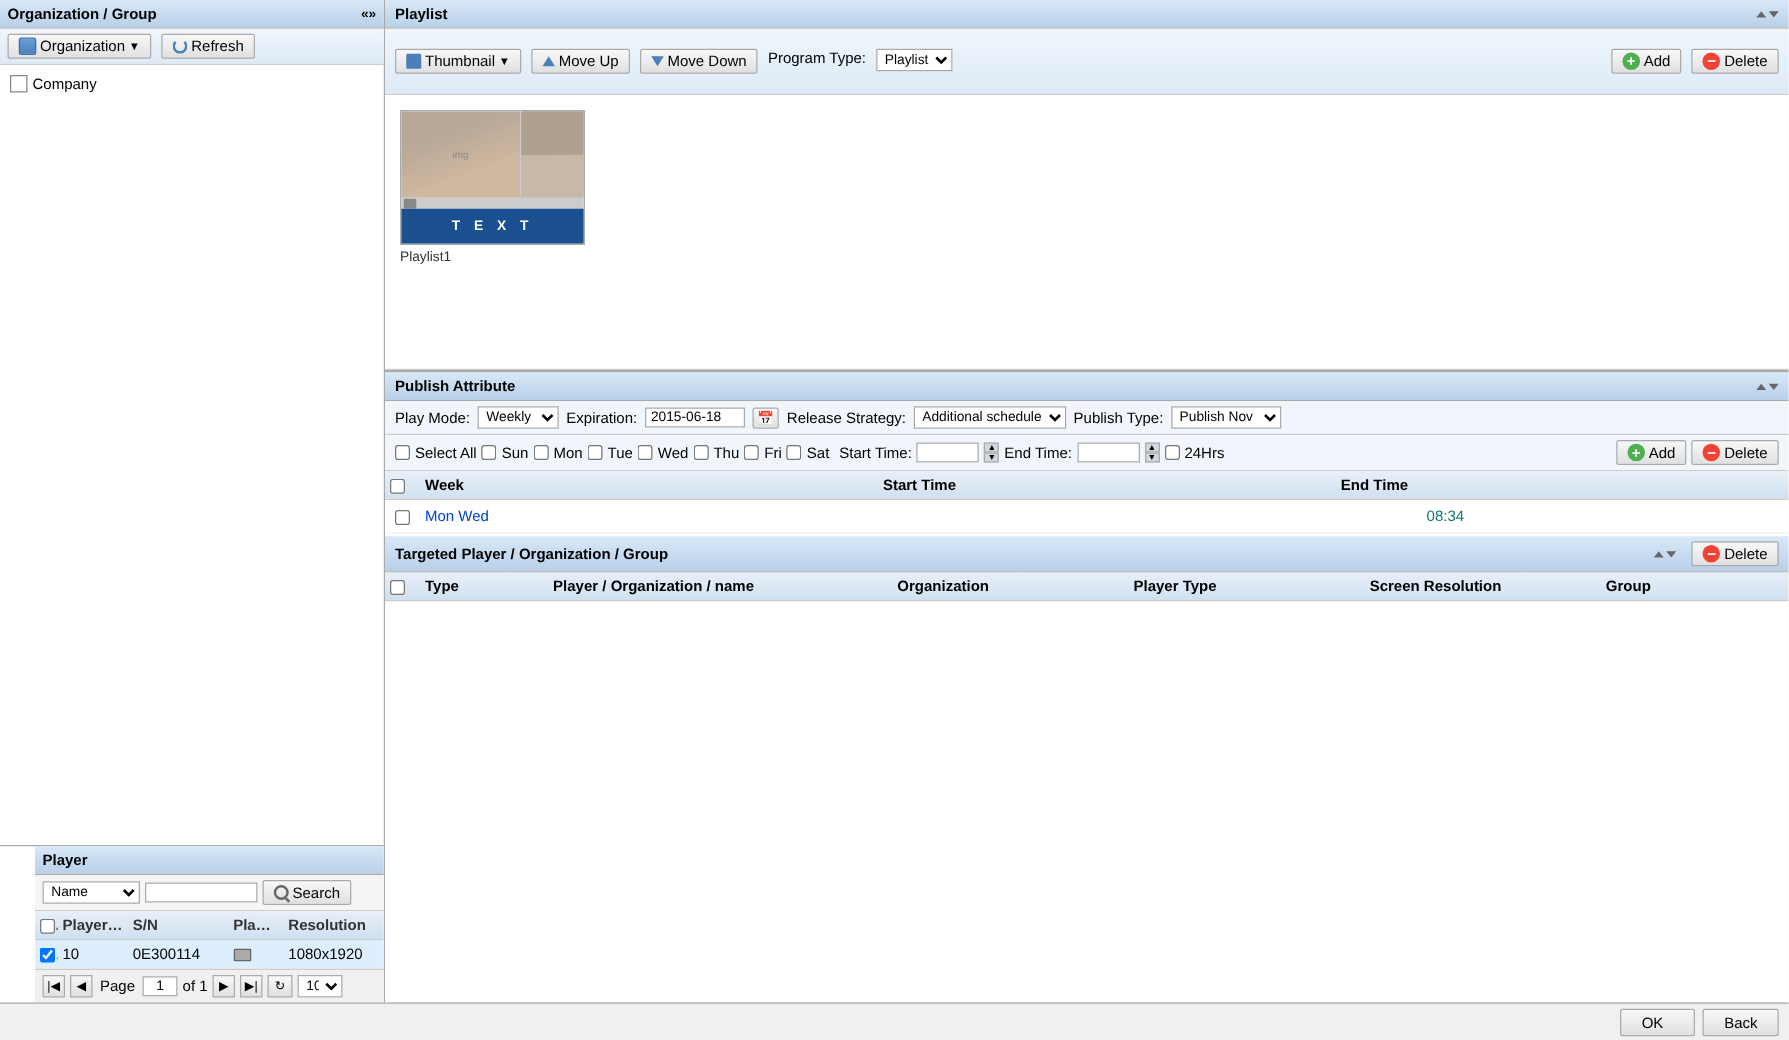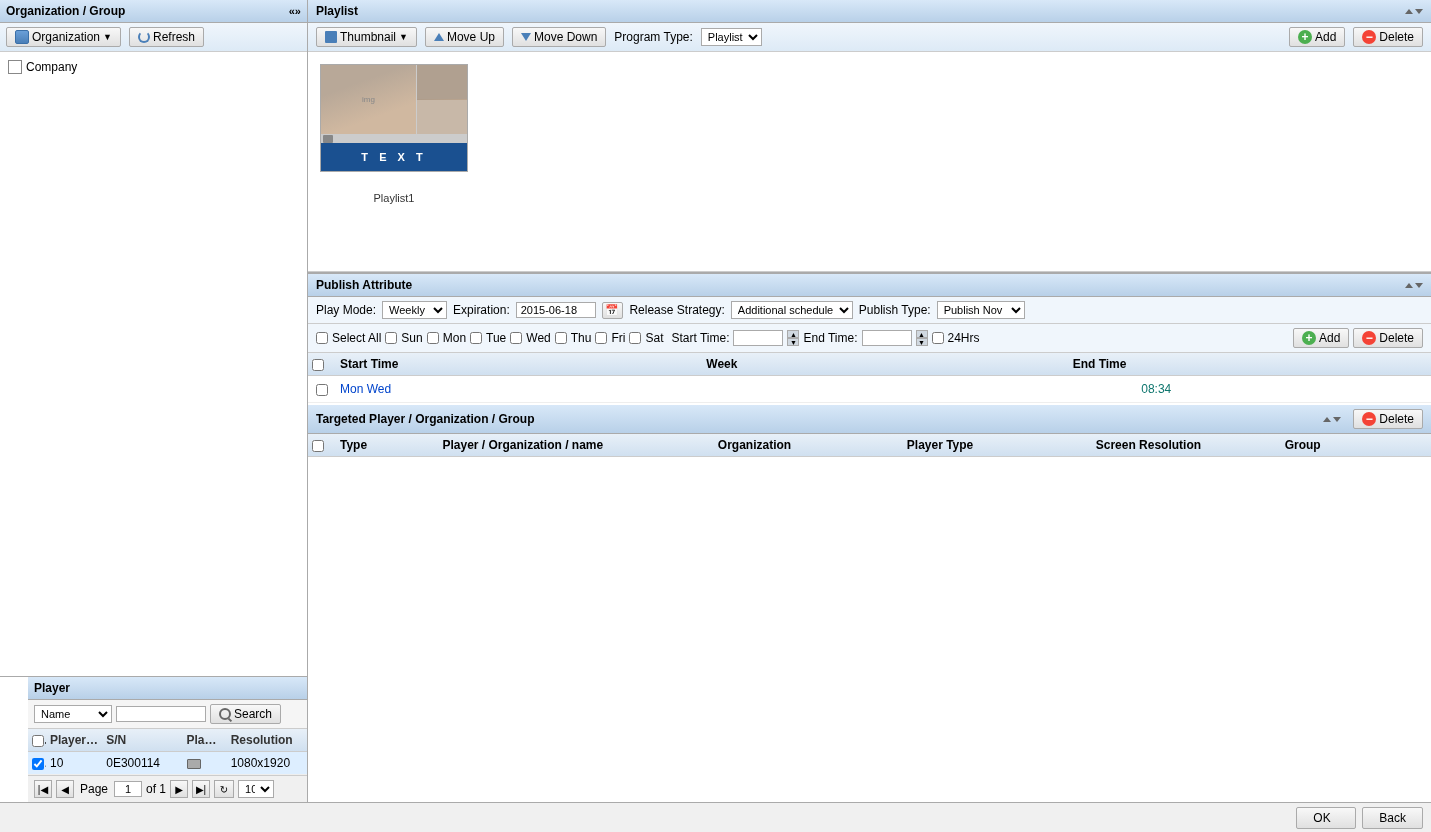--- a/index.html
+++ b/index.html
@@ -21,21 +21,21 @@
     .player-search { display: flex; align-items: center; gap: 4px; padding: 4px 6px; background: #f5f5f5; border-bottom: 1px solid #ccc; }
     .player-table-header { display: flex; background: linear-gradient(to bottom, #e8f0f8, #d0e0f0); border-bottom: 1px solid #ccc; padding: 2px 0; }
     .player-table-header-cell { padding: 2px 4px; font-weight: bold; color: #333; flex: 1; overflow: hidden; text-overflow: ellipsis; white-space: nowrap; }
     .player-table-row { display: flex; align-items: center; padding: 2px 0; border-bottom: 1px solid #eee; background: #fff; }
     .player-table-cell { padding: 2px 4px; flex: 1; overflow: hidden; text-overflow: ellipsis; white-space: nowrap; }
     .player-pagination { display: flex; align-items: center; gap: 4px; padding: 4px 6px; background: #f0f0f0; border-top: 1px solid #ccc; }
 
     
     .right-panel { flex: 1; display: flex; flex-direction: column; background: #fff; }
     .right-header { background: linear-gradient(to bottom, #d8e8f8, #b8d0e8); padding: 4px 8px; font-weight: bold; display: flex; justify-content: space-between; align-items: center; border-bottom: 1px solid #aaa; }
-    .playlist-toolbar { background: linear-gradient(to bottom, #f0f6fc, #ddeaf6); padding: 4px 8px; display: flex; align-items: center; gap: 8px; border-bottom: 1px solid #ccc; }
+    .playlist-toolbar { background: linear-gradient(to bottom, #f0f6fc, #ddeaf6); padding: 16px 8px; display: flex; align-items: flex-start; gap: 8px; border-bottom: 1px solid #ccc; }
     .playlist-content { padding: 8px; display: flex; flex-direction: column; background: #fff; border-bottom: 1px solid #ccc; }
     
     
     .publish-section { border-top: 2px solid #aaa; }
     .publish-header { background: linear-gradient(to bottom, #d8e8f8, #b8d0e8); padding: 4px 8px; font-weight: bold; display: flex; justify-content: space-between; align-items: center; border-bottom: 1px solid #aaa; }
     .publish-toolbar { background: #f0f6fc; padding: 4px 8px; display: flex; align-items: center; gap: 6px; border-bottom: 1px solid #ccc; flex-wrap: wrap; }
     .schedule-toolbar { background: #f0f6fc; padding: 4px 8px; display: flex; align-items: center; gap: 4px; border-bottom: 1px solid #ccc; flex-wrap: wrap; }
     .schedule-table-header { display: flex; background: linear-gradient(to bottom, #e8f0f8, #d0e0f0); border-bottom: 1px solid #ccc; }
     .schedule-table-header-cell { padding: 4px 8px; font-weight: bold; flex: 1; }
     .schedule-row { display: flex; align-items: center; padding: 3px 0; border-bottom: 1px solid #eee; }
@@ -65,21 +65,21 @@
     .icon-moveup { display: inline-block; width: 0; height: 0; border-left: 5px solid transparent; border-right: 5px solid transparent; border-bottom: 8px solid #4a7fb8; vertical-align: middle; }
     .icon-movedown { display: inline-block; width: 0; height: 0; border-left: 5px solid transparent; border-right: 5px solid transparent; border-top: 8px solid #4a7fb8; vertical-align: middle; }
     .icon-search { display: inline-block; width: 12px; height: 12px; border: 2px solid #666; border-radius: 50%; vertical-align: middle; position: relative; }
     .icon-search::after { content: ''; position: absolute; width: 4px; height: 2px; background: #666; transform: rotate(45deg); bottom: -3px; right: -3px; }
     
     
     .page-btn { width: 18px; height: 18px; background: linear-gradient(to bottom, #f8f8f8, #e0e0e0); border: 1px solid #aaa; cursor: pointer; display: flex; align-items: center; justify-content: center; font-size: 10px; }
     
     
     .playlist-thumb { width: 148px; height: 108px; border: 1px solid #aaa; position: relative; background: #e8e8e8; overflow: hidden; cursor: pointer; }
-    .thumb-label { text-align: center; margin-top: 20px; font-size: 11px; color: #333; }
+    .thumb-label { margin-top: 4px; font-size: 11px; color: #333; }
 
     
     input[type=checkbox] { width: 12px; height: 12px; vertical-align: middle; }
 
     
     .spin-btns { display: inline-flex; flex-direction: column; }
     .spin-btn { width: 12px; height: 8px; background: #d0d8e0; border: 1px solid #aaa; cursor: pointer; display: flex; align-items: center; justify-content: center; font-size: 7px; line-height: 1; }
 
     .scroll-indicator { position: absolute; right: 0; top: 0; bottom: 0; width: 14px; background: #e0e8f0; border-left: 1px solid #aaa; display: flex; flex-direction: column; justify-content: space-between; align-items: center; padding: 2px 0; }
     .scroll-arrow { width: 0; height: 0; cursor: pointer; }
@@ -310,22 +310,22 @@
             <span>Add</span>
           </button>
           <button class="toolbar-btn">
             <span class="icon-delete">−</span>
             <span>Delete</span>
           </button>
         </div>
 
         <div class="schedule-table-header">
           <div style="width:24px; padding:4px;"><input type="checkbox" style=""></div>
+          <div class="schedule-table-header-cell" style="flex:1;">Week</div>
           <div class="schedule-table-header-cell" style="flex:1;">Start Time</div>
-          <div class="schedule-table-header-cell" style="flex:1;">Week</div>
           <div class="schedule-table-header-cell" style="flex:1;">End Time</div>
         </div>
 
         <div class="schedule-row">
           <div style="width:24px; padding:3px 8px;"><input type="checkbox" style=""></div>
           <div class="schedule-cell" style="flex:1; color:#0044cc; font-weight:normal;">Mon Wed</div>
           <div class="schedule-cell" style="flex:1; color:#0f766e; text-align:center;">08:34</div>
         </div>
       </div>
 

